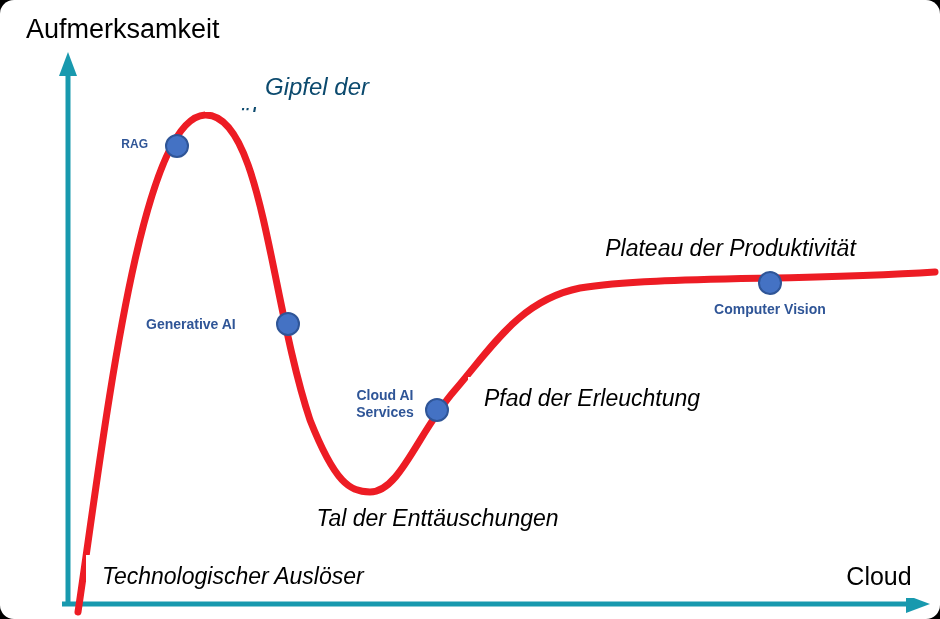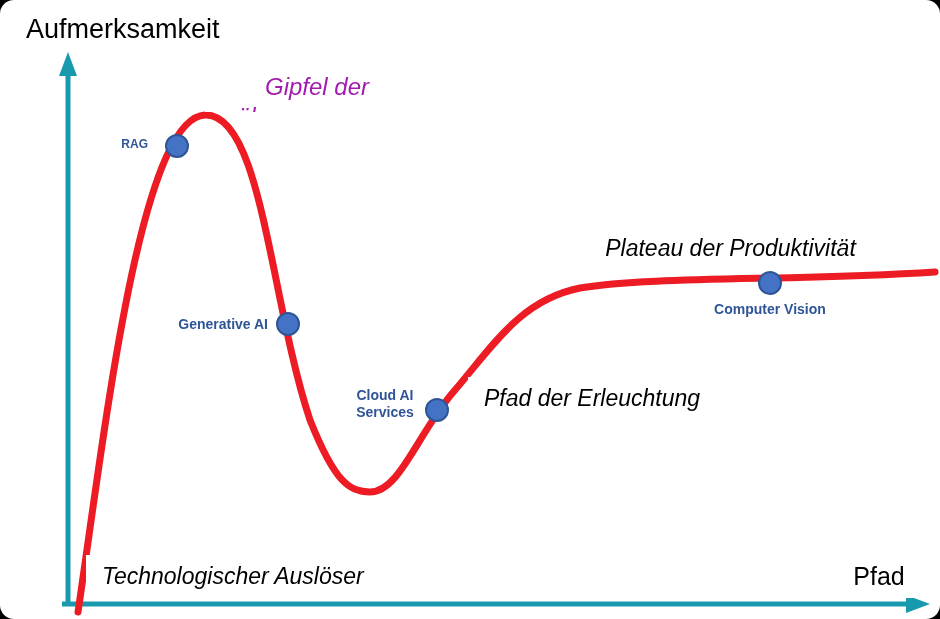--- a/index.html
+++ b/index.html
@@ -9,33 +9,33 @@
     font-family:"Liberation Sans",sans-serif;
   }
   .stage svg{position:absolute;left:0;top:0;}
   .box{position:absolute;background:#ffffff;display:flex;align-items:center;}
   .phase{font-style:italic;font-size:23px;color:#000;}
   .axis-label{font-style:normal;color:#000;}
   .ylab{left:8px;top:6px;width:322px;height:46px;font-size:27px;padding-left:18px;box-sizing:border-box;}
   .xlab{left:840px;top:554px;width:78px;height:44px;font-size:25px;justify-content:center;}
   .peak-box{
     left:205px;top:66px;width:515px;height:46px;overflow:hidden;
-    display:block;font-style:italic;font-size:24px;color:#a21caf;line-height:30px;
+    display:block;font-style:italic;font-size:24px;color:#0c4a6e;line-height:30px;
     padding:6px 0 0 60px;box-sizing:border-box;
   }
   .peak-box .l2{margin-left:-28px;display:block;}
   .plateau-box{left:563px;top:227px;width:335px;height:42px;justify-content:center;}
   .slope-box{left:468px;top:377px;width:308px;height:43px;padding-left:16px;box-sizing:border-box;}
   .trough-box{left:260px;top:497px;width:355px;height:43px;justify-content:center;}
   .trigger-box{left:86px;top:555px;width:360px;height:43px;padding-left:16px;box-sizing:border-box;}
   .tech{
     position:absolute;color:#2f5597;font-weight:bold;font-size:14px;line-height:17px;
   }
   .tech-rag{left:98px;top:136px;width:50px;text-align:right;font-size:12px;}
-  .tech-genai{left:146px;top:316px;width:122px;text-align:right;}
+  .tech-genai{left:146px;top:316px;width:122px;text-align:left;}
   .tech-cloud{left:346px;top:387px;width:78px;text-align:center;}
   .tech-cv{left:696px;top:301px;width:148px;text-align:center;}
 </style>
 </head>
 <body>
 
 <div class="stage">
 
   <svg width="940" height="619" viewBox="0 0 940 619">
 
@@ -55,32 +55,35 @@
     <circle cx="177" cy="146" r="11" fill="#4472c4" stroke="#2f5597" stroke-width="2"></circle>
     <circle cx="288" cy="324" r="11" fill="#4472c4" stroke="#2f5597" stroke-width="2"></circle>
     <circle cx="437" cy="410" r="11" fill="#4472c4" stroke="#2f5597" stroke-width="2"></circle>
     <circle cx="770" cy="283" r="11" fill="#4472c4" stroke="#2f5597" stroke-width="2"></circle>
   </svg>
 
   <div class="box ylab axis-label">
     <span>Aufmerksamkeit</span>
   </div>
   <div class="box xlab axis-label">
-    <span>Pfad</span>
+    <span>Cloud</span>
   </div>
 
   <div class="box peak-box">
     <span class="l1">Gipfel der</span>
     <span class="l2">üb</span>
   </div>
   <div class="box phase plateau-box">
     <span>Plateau der Produktivität</span>
   </div>
   <div class="box phase slope-box">
     <span>Pfad der Erleuchtung</span>
+  </div>
+  <div class="box phase trough-box">
+    <span>Tal der Enttäuschungen</span>
   </div>
   <div class="box phase trigger-box">
     <span>Technologischer Auslöser</span>
   </div>
 
   <div class="tech tech-rag">RAG</div>
   <div class="tech tech-genai">Generative AI</div>
   <div class="tech tech-cv">Computer Vision</div>
   <div class="tech tech-cloud">Cloud AI Services</div>
 

